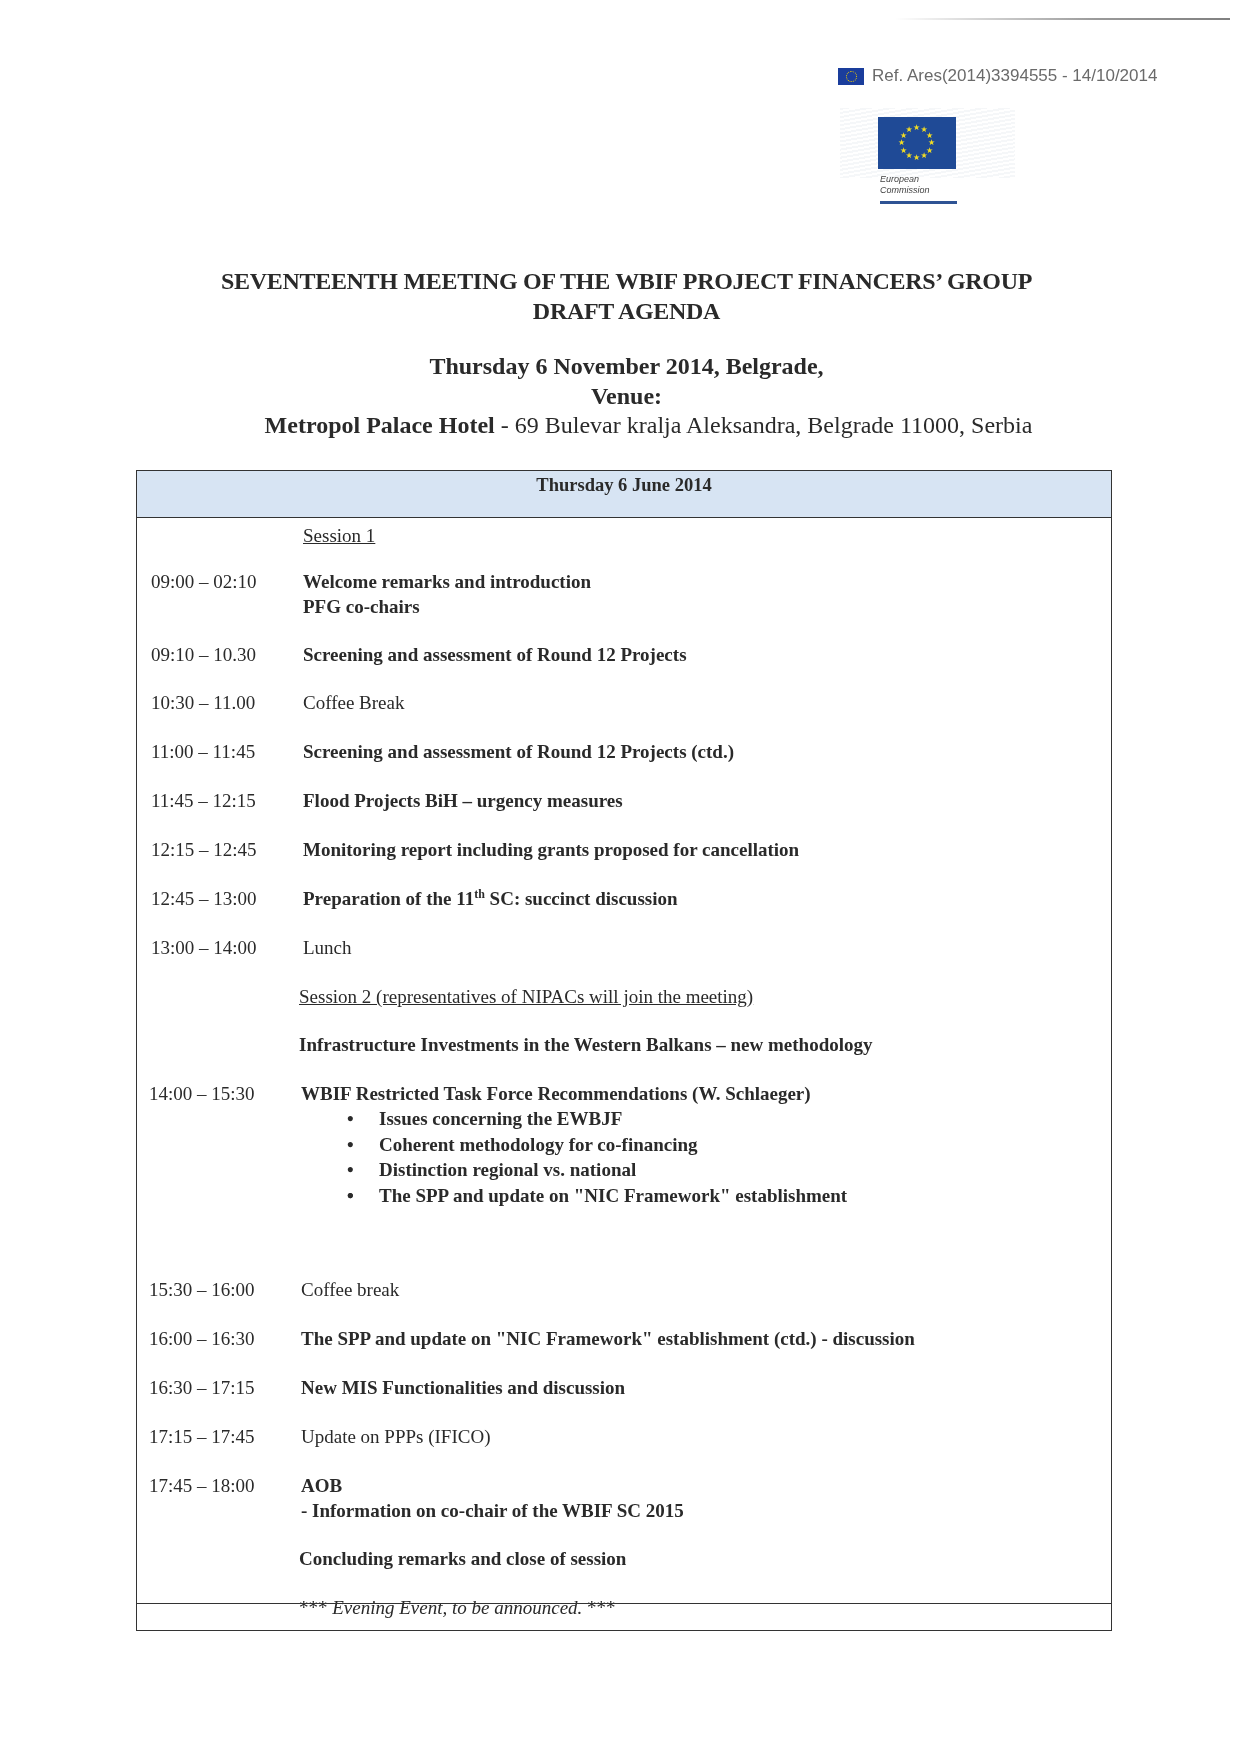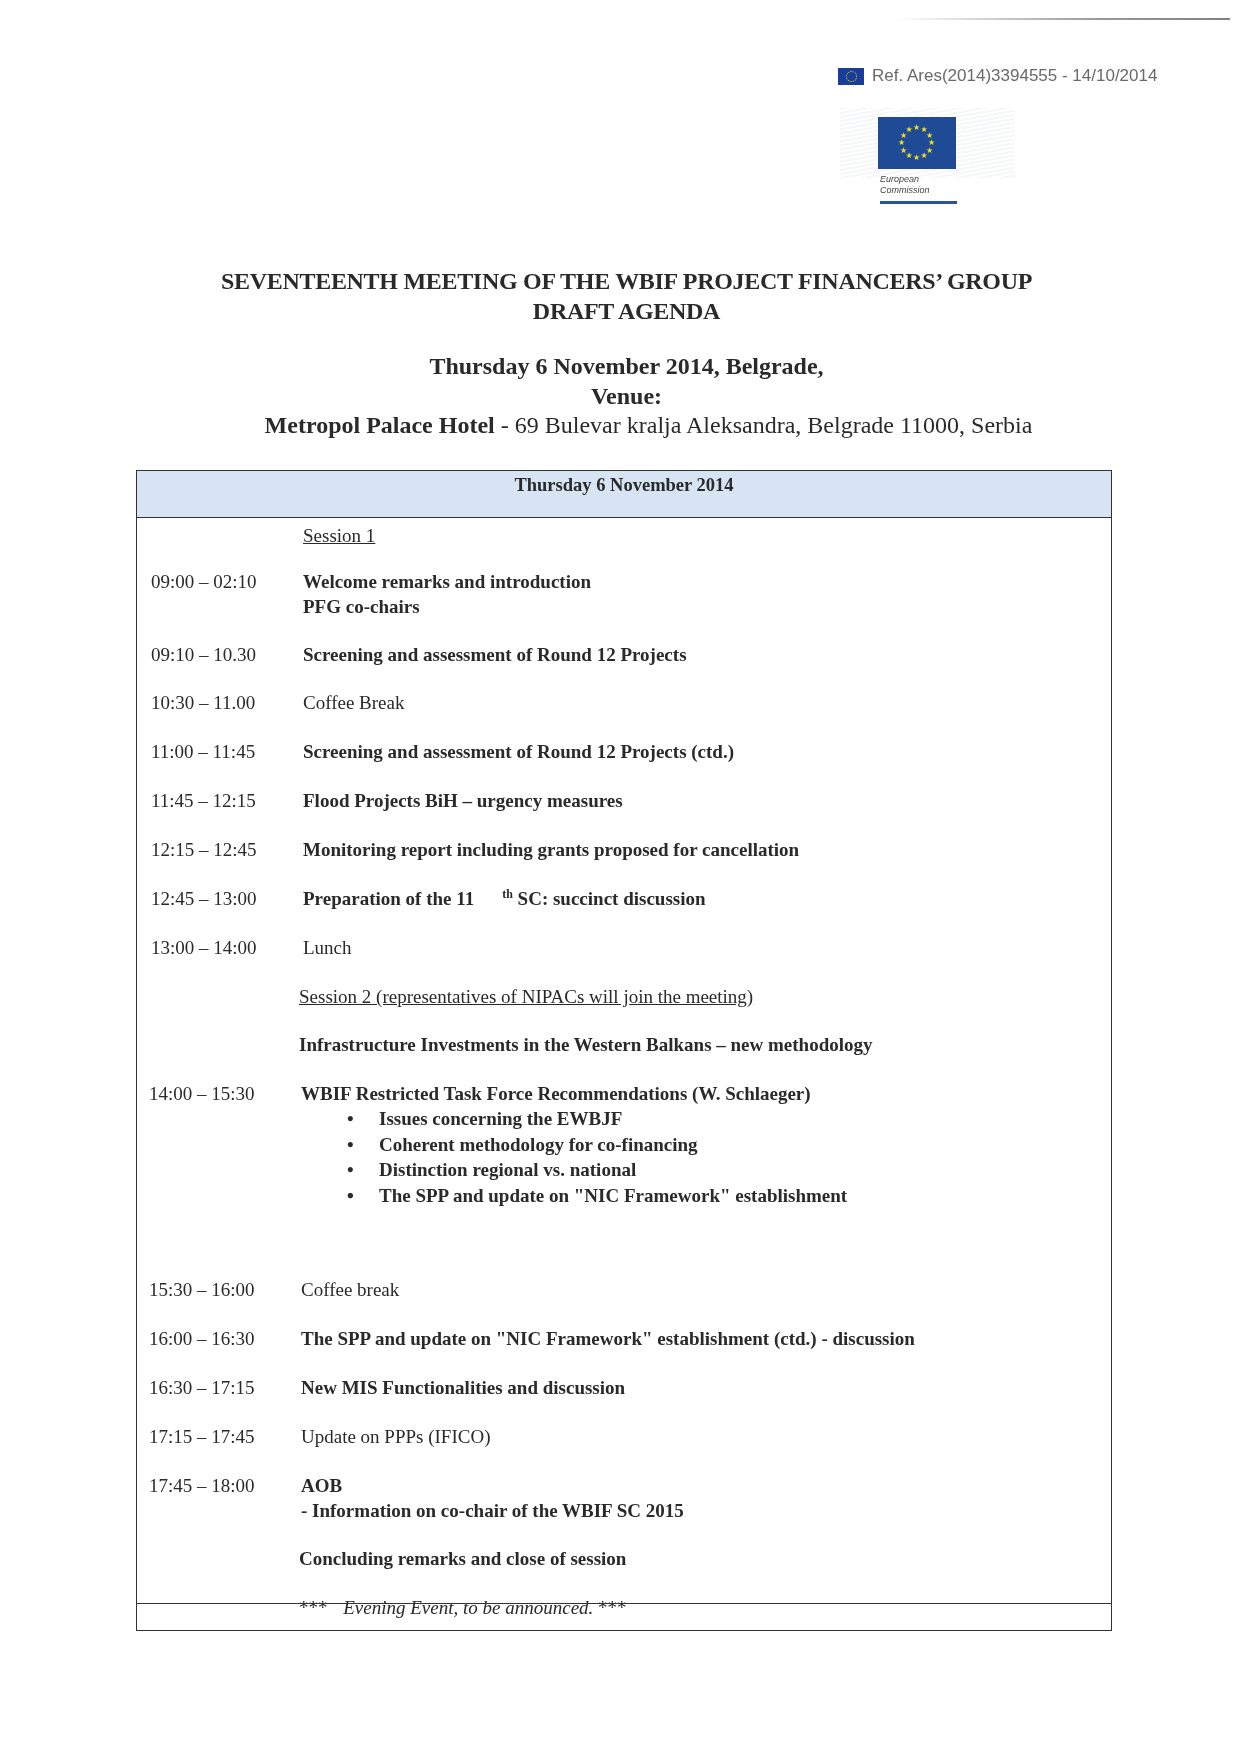--- a/index.html
+++ b/index.html
@@ -36,22 +36,22 @@
   .agenda-head { background: #d7e4f3; border-bottom: 1.5px solid #333; height: 47px;
                  text-align: center; font-weight: bold; font-size: 18.5px; line-height: 22px;
                  padding-top: 3px; box-sizing: border-box; }
   .bottom-rule { position: absolute; left: 0; right: 0; bottom: 26px; border-top: 1.5px solid #333; }
 
   .row { position: absolute; left: 0; font-size: 19px; line-height: 25px; }
   .time { position: absolute; left: 14px; width: 130px; white-space: nowrap; }
   .item { position: absolute; left: 166px; white-space: nowrap; }
   .bold { font-weight: bold; }
   .underline { text-decoration: underline; }
-  .italic { font-style: italic; margin-left: 11px; }
-  sup { font-size: 12px; line-height: 0; margin-left: 28px; }
+  .italic { font-style: italic; }
+  sup { font-size: 12px; line-height: 0; }
   ul.bullets { position: absolute; left: 166px; margin: 0; padding: 0; list-style: none;
                font-weight: bold; font-size: 19px; line-height: 25.5px; }
   ul.bullets li { position: relative; padding-left: 76px; white-space: nowrap; }
   ul.bullets li .dot { position: absolute; left: 44px; top: 0; }
 </style>
 </head>
 <body>
 
 <div class="topline"></div>
 
@@ -85,21 +85,21 @@
 
 <div class="title t1">SEVENTEENTH MEETING OF THE WBIF PROJECT FINANCERS’ GROUP</div>
 <div class="title t2">DRAFT AGENDA</div>
 
 <div class="sub s1">Thursday 6 November 2014, Belgrade,</div>
 <div class="sub s2">Venue:</div>
 <div class="sub s3"><b>Metropol Palace Hotel</b><span> - 69 Bulevar kralja Aleksandra,  Belgrade 11000, Serbia</span></div>
 
 <div class="agenda">
   <div class="agenda-head">
-    <div>Thursday 6 November 2014</div>
+    <div>Thursday 6 June 2014</div>
   </div>
 
   <div class="row" style="top:52px">
     <span class="item underline">Session 1</span>
   </div>
 
   <div class="row" style="top:98px">
     <span class="time">09:00 – 02:10</span>
     <span class="item bold">Welcome remarks and introduction</span>
     <span class="item bold" style="top:25px">PFG co-chairs</span>

